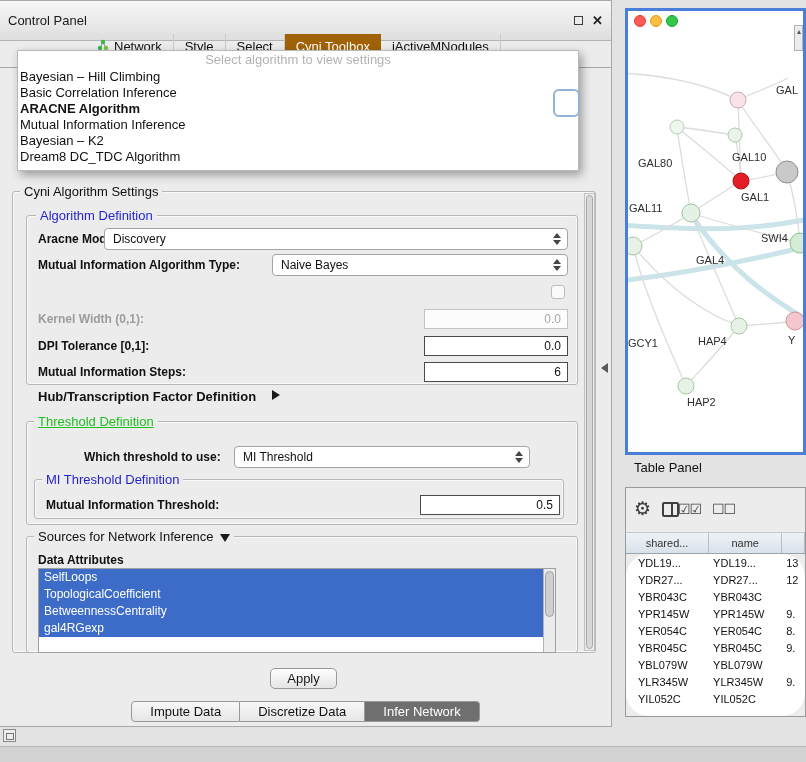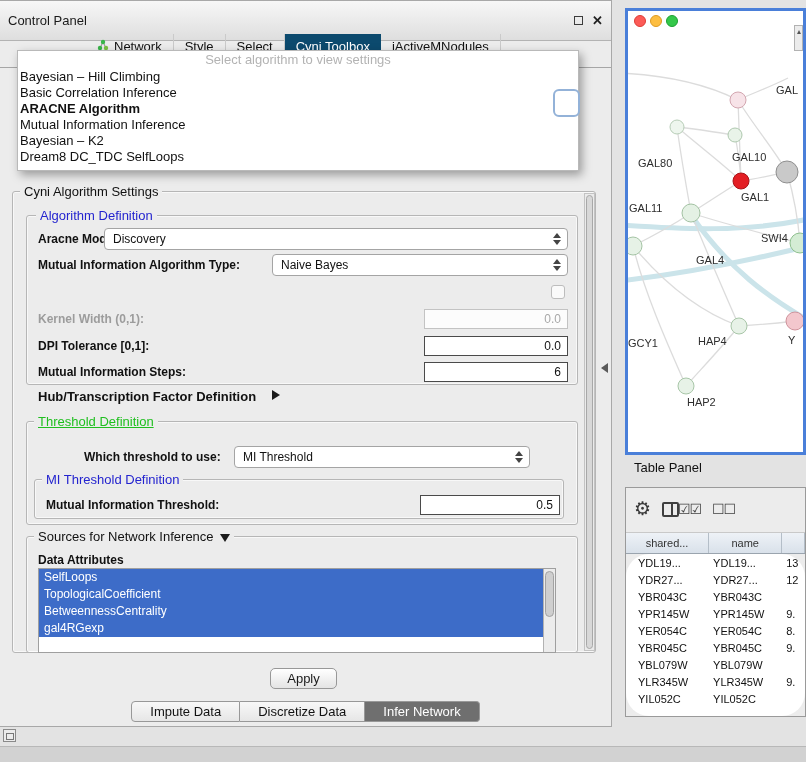--- a/index.html
+++ b/index.html
@@ -8,21 +8,21 @@
   .abs{position:absolute;}
 
   
   #control-panel{left:0;top:8;width:612px;height:727px;background:#ececec;border:1px solid #a8a8a8;border-left:none;}
   #cp-titlebar{left:0;top:0;right:0;height:40px;background:linear-gradient(#f7f7f7,#dedede);border-bottom:1px solid #b3b3b3;display:flex;align-items:center;padding:16px 8px;}
   .cp-win-icons{margin-left:auto;display:flex;gap:9px;align-items:center;}
   .float-icon{width:9px;height:9px;border:1.5px solid #3c3c3c;display:inline-block;}
   .close-icon{font-size:13px;font-weight:bold;color:#222;line-height:1;}
   #cp-tabs{left:0;top:25px;right:0;height:42px;display:flex;align-items:center;padding-left:86px;border-bottom:1px solid #a6a6a6;}
   .cp-tab{height:25px;display:flex;align-items:center;gap:5px;padding:0 11px;font-size:13px;color:#111;border-right:1px solid #cacaca;white-space:nowrap;}
-  .cp-tab.active{background:#0c4a6e;color:#fff;border-right:none;}
+  .cp-tab.active{background:#a16207;color:#fff;border-right:none;}
 
   
   #algo-dd{left:17px;top:49px;width:562px;background:#fff;border:1px solid #b9b9b9;box-shadow:3px 4px 9px rgba(0,0,0,.35);z-index:50;padding-bottom:5px;}
   .dd-ph{height:18px;line-height:18px;text-align:center;color:#b3b3b3;font-size:13px;}
   .dd-item{height:16px;line-height:16px;padding-left:2px;font-size:13px;color:#111;}
   .dd-item.sel{font-weight:bold;}
   #dd-fragment{left:553px;top:88px;width:27px;height:28px;border:2px solid #93b2d8;border-radius:6px;background:#fff;z-index:60;}
 
   
   .gbox{border:1px solid #b6b6b6;border-radius:3px;box-shadow:inset 0 0 0 1px rgba(255,255,255,.65);}
@@ -130,21 +130,21 @@
     </div>
 
   <div class="abs" id="algo-dd">
     <div class="dd-ph">Select algorithm to view settings</div>
     <div>
         <div class="dd-item">Bayesian – Hill Climbing</div>
         <div class="dd-item">Basic Correlation Inference</div>
         <div class="dd-item sel">ARACNE Algorithm</div>
         <div class="dd-item">Mutual Information Inference</div>
         <div class="dd-item">Bayesian – K2</div>
-        <div class="dd-item">Dream8 DC_TDC SelfLoops</div>
+        <div class="dd-item">Dream8 DC_TDC Algorithm</div>
       </div>
   </div>
   <div class="abs" id="dd-fragment"></div>
 
   <div class="abs gbox" style="left:12px;top:190px;width:584px;height:462px;"></div>
   <div class="abs gleg" style="left:20px;top:183px;">Cyni Algorithm Settings</div>
 
   <div class="abs gbox" style="left:26px;top:214px;width:552px;height:170px;"></div>
   <div class="abs gleg blue" style="left:36px;top:207px;">Algorithm Definition</div>
 

